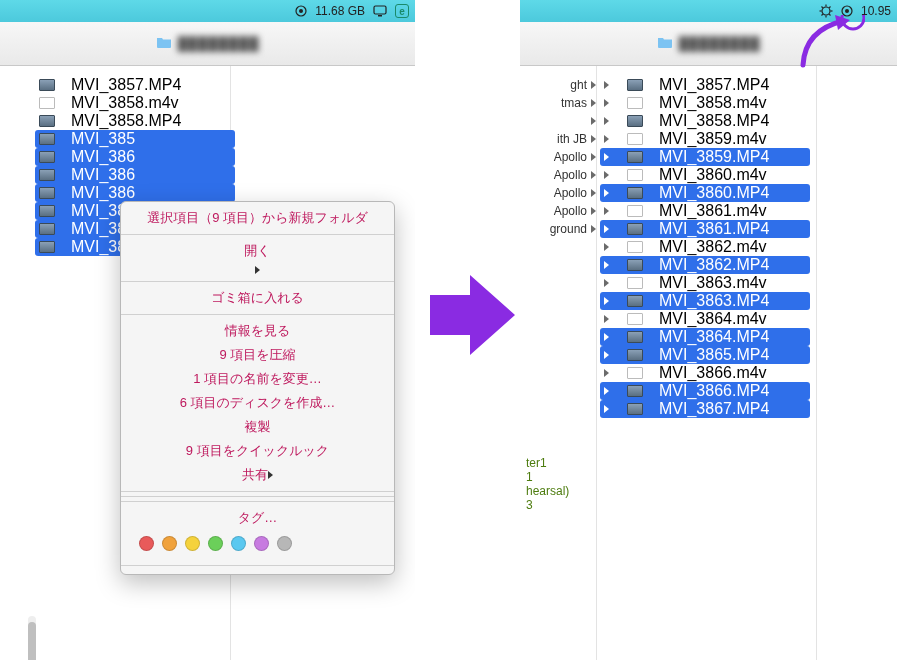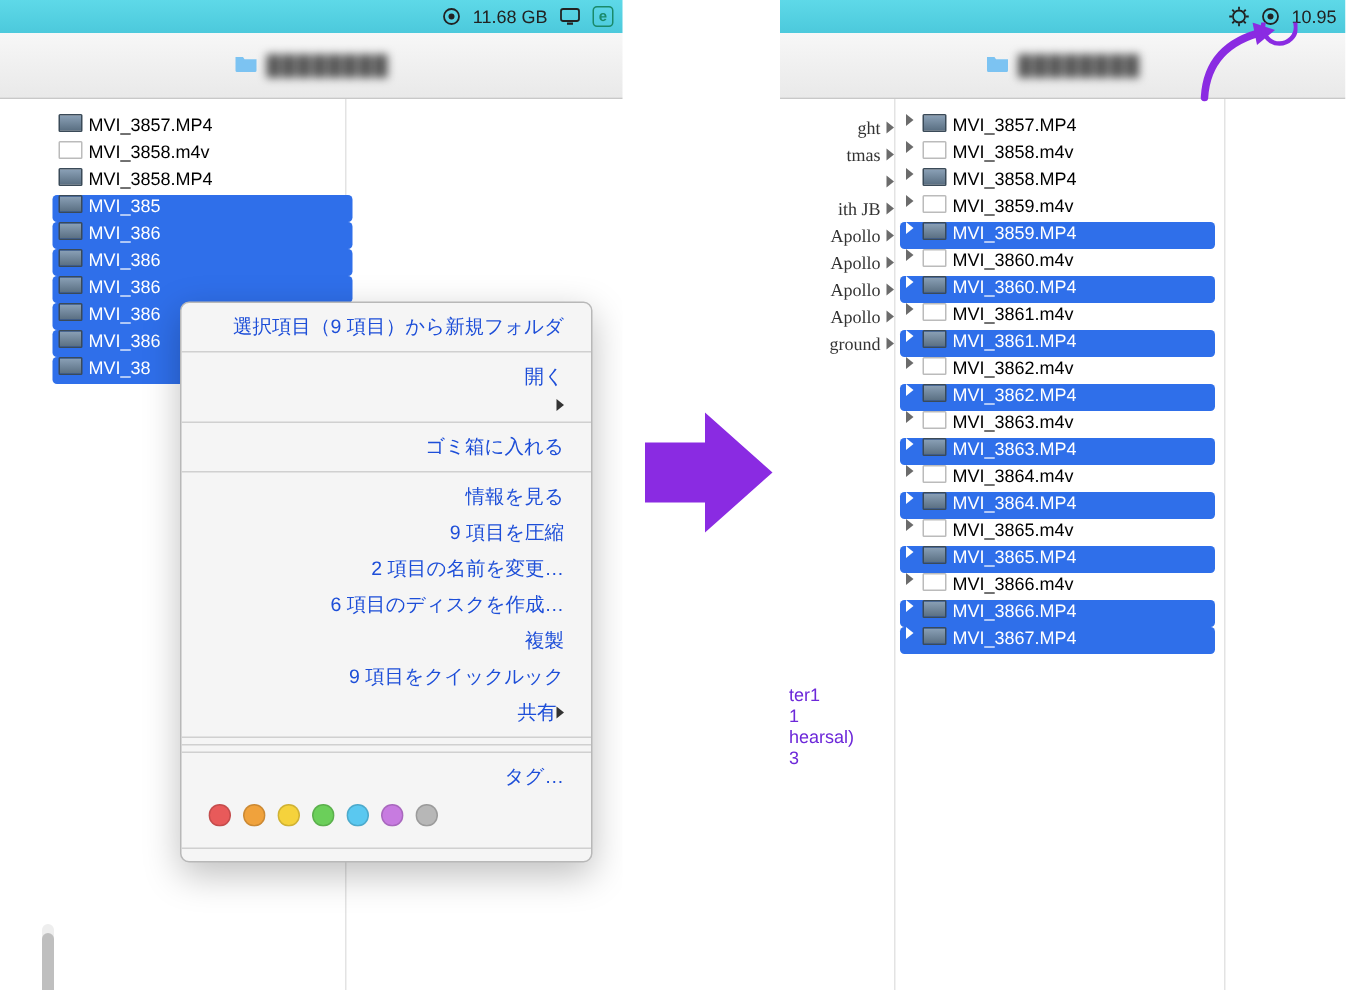--- a/index.html
+++ b/index.html
@@ -68,21 +68,20 @@
       color: #333;
     }
     .midcol .mi {
       height: 18px;
       display: flex;
       align-items: center;
       justify-content: flex-end;
       padding-right: 4px;
       white-space: nowrap;
       overflow: hidden;
-      font-family: Liberation Serif, serif;
     }
     .midcol .mi::after {
       content: "";
       width: 0; height: 0;
       margin-left: 4px;
       border-top: 4px solid transparent;
       border-bottom: 4px solid transparent;
       border-left: 5px solid #6b6b6b;
     }
 
@@ -92,23 +91,24 @@
       top: 10px;
       width: 200px;
     }
     .left .filecol { left: 35px; }
     .right .filecol { left: 80px; width: 210px; }
     .right .midcol { left: 10px; }
 
     .row {
       height: 18px;
       display: flex;
-      gap: 4px;
+      align-items: center;
+      gap: 16px;
       padding: 0 4px;
-      font-size: 12px;
+      font-size: 16px;
       color: #000;
       white-space: nowrap;
     }
     .row.sel {
       background: #2f6fea;
       color: #fff;
       border-radius: 3px;
     }
     .row .chev {
       width: 0; height: 0;
@@ -148,24 +148,24 @@
       background: #f5f5f5;
       border: 1px solid #b8b8b8;
       border-radius: 6px;
       box-shadow: 0 8px 24px rgba(0,0,0,0.25);
       padding: 4px 0;
       z-index: 50;
       font-size: 13px;
     }
     .ctx-item {
       padding: 3px 18px;
-      color: #1d4ed8;
+      color: #be185d;
       display: flex;
       align-items: center;
-      justify-content: flex-end;
+      justify-content: center;
     }
     .ctx-item .sub {
       width: 0; height: 0;
       border-top: 4px solid transparent;
       border-bottom: 4px solid transparent;
       border-left: 5px solid #333;
     }
     .ctx-sep {
       height: 1px;
       background: #d0d0d0;
@@ -221,21 +221,21 @@
       background: #e3e3e3;
     }
     .left .coldiv { left: 230px; }
     .right .coldiv1 { left: 76px; }
     .right .coldiv2 { left: 296px; }
 
     .right .fragcol {
       position: absolute;
       left: 6px;
       font-size: 12px;
-      color: #6d28d9;
+      color: #4d7c0f;
     }
   </style>
 </head>
 <body>
 
 <div class="panel left">
   <div class="menubar">
     <span class="mb-icon">
       <svg width="12" height="12" viewBox="0 0 12 12">
           <circle cx="6" cy="6" r="5" fill="none" stroke="#222" stroke-width="1.2"></circle>
@@ -330,21 +330,21 @@
           <span>ゴミ箱に入れる</span>
         </div>
       <div class="ctx-sep"></div>
       <div class="ctx-item">
           <span>情報を見る</span>
         </div>
       <div class="ctx-item">
           <span>9 項目を圧縮</span>
         </div>
       <div class="ctx-item">
-          <span>2 項目の名前を変更…</span>
+          <span>1 項目の名前を変更…</span>
         </div>
       <div class="ctx-item">
           <span>6 項目のディスクを作成…</span>
         </div>
       <div class="ctx-item">
           <span>複製</span>
         </div>
       <div class="ctx-item">
           <span>9 項目をクイックルック</span>
         </div>
@@ -507,25 +507,20 @@
         <div class="row">
           <span class="chev"></span>
           <span class="fileicon m4v"></span>
           <span class="fname">MVI_3864.m4v</span>
         </div>
         <div class="row sel">
           <span class="chev"></span>
           <span class="fileicon "></span>
           <span class="fname">MVI_3864.MP4</span>
         </div>
-        <div class="row">
-          <span class="chev"></span>
-          <span class="fileicon m4v"></span>
-          <span class="fname">MVI_3865.m4v</span>
-        </div>
         <div class="row sel">
           <span class="chev"></span>
           <span class="fileicon "></span>
           <span class="fname">MVI_3865.MP4</span>
         </div>
         <div class="row">
           <span class="chev"></span>
           <span class="fileicon m4v"></span>
           <span class="fname">MVI_3866.m4v</span>
         </div>

